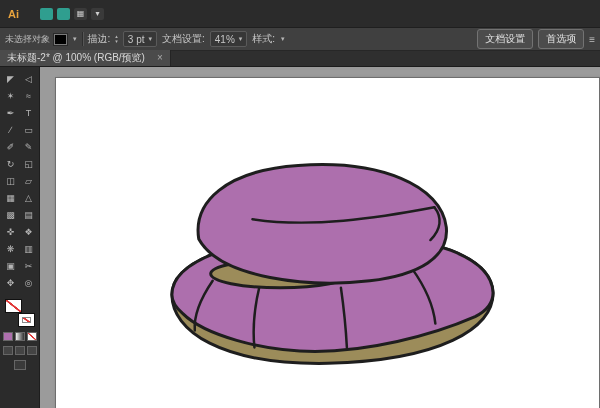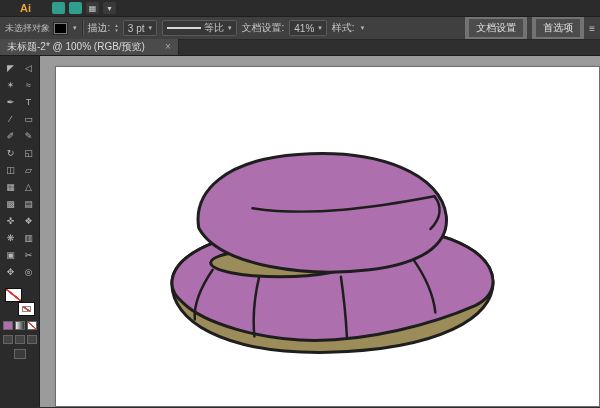--- a/index.html
+++ b/index.html
@@ -1,44 +1,44 @@
 <!DOCTYPE html>
 <html style="--purple: #ad6fad; --none-red: #e03636; --cb-fill: #000000;"><head>
 <meta charset="utf-8">
 <style>
   *{margin:0;padding:0;box-sizing:border-box}
   html,body{width:600px;height:408px;overflow:hidden}
   body{font-family:"Liberation Sans","DejaVu Sans",sans-serif;background:#2c2c2c;color:#ccc;font-size:11px}
 
   
-  .menubar{height:17px;display:flex;align-items:center;background:#2b2b2b;border-bottom:1px solid #1f1f1f;padding-left:16px}
+  .menubar{height:28px;display:flex;align-items:center;background:#2b2b2b;border-bottom:1px solid #1f1f1f;padding-left:4px}
   .logo{color:#e8a33d;font-weight:bold;font-size:11px;margin:0 9px 0 4px;line-height:18px}
   .menu-items{display:flex;align-items:center}
   .menu-item{padding:0 8px;font-size:11px;color:#d2d2d2;line-height:18px;cursor:default;white-space:nowrap}
   .mb-icons{display:flex;align-items:center;gap:4px;margin-left:12px}
   .mb-icon{width:13px;height:12px;border-radius:2px;display:inline-flex;align-items:center;justify-content:center;font-size:8px;color:#cfcfcf;background:#3a3a3a}
   .mb-right{margin-left:auto;display:flex;gap:4px;margin-right:8px;align-items:center}
 
   
   .controlbar{height:23px;background:#404040;border-bottom:1px solid #272727;display:flex;align-items:center;padding:4px 5px;gap:5px;font-size:10px;color:#c6c6c6;white-space:nowrap;overflow:hidden}
   .cb-status{font-size:9px;color:#b8b8b8;width:44px;line-height:9px}
   .swatch-black{width:13px;height:11px;background:var(--cb-fill,#000);border:1px solid #7a7a7a;box-shadow:0 0 0 1px #2a2a2a;display:inline-block}
   .caret{font-size:7px;color:#b5b5b5;margin-left:1px}
   .spin{display:flex;flex-direction:column;font-size:5px;line-height:5px;color:#b5b5b5}
   .cb-box{display:inline-flex;align-items:center;gap:3px;background:#373737;border:1px solid #5a5a5a;padding:1px 4px;height:16px;border-radius:2px}
   .linepreview{width:34px;height:2px;background:#d8d8d8}
   .minidash{width:9px;height:2px;background:#d8d8d8}
-  .cb-btn{background:#4c4c4c;border:4px solid #737373;border-radius:3px;padding:2px 7px;color:#e2e2e2;font-size:10px;font-family:inherit}
+  .cb-btn{background:#4c4c4c;border:1px solid #737373;border-radius:3px;padding:2px 7px;color:#e2e2e2;font-size:10px;font-family:inherit}
   .cb-right{margin-left:auto;display:flex;gap:5px;align-items:center}
   .sep{width:1px;height:14px;background:#2e2e2e;box-shadow:1px 0 0 #565656}
   .panel-glyph{font-size:10px;color:#c0c0c0}
 
   
   .tabbar{height:16px;background:#2f2f2f;display:flex;align-items:flex-end;border-bottom:1px solid #1c1c1c}
-  .tab{height:16px;background:#4b4b4b;border-right:1px solid #242424;display:flex;align-items:center;padding:0 7px;font-size:10px;color:#d8d8d8;gap:20px;white-space:nowrap}
+  .tab{height:16px;background:#4b4b4b;border-right:1px solid #242424;display:flex;align-items:center;padding:0 7px;font-size:10px;color:#d8d8d8;gap:12px;white-space:nowrap}
   .tab-close{color:#a8a8a8;font-size:10px;line-height:10px}
 
   
   .main{display:flex;height:351px}
   .toolbar{width:40px;background:#2b2b2b;border-right:1px solid #1d1d1d;display:flex;flex-direction:column;align-items:center;padding-top:3px;flex:none}
   .tools{display:grid;grid-template-columns:18px 18px}
   .tool{height:17px;display:flex;align-items:center;justify-content:center;font-size:9px;color:#b5b5b5;cursor:default}
   .fs-wrap{position:relative;width:30px;height:28px;margin-top:8px}
   .fs-fill,.fs-stroke{position:absolute;width:17px;height:14px;border:1px solid #101010;background:
     linear-gradient(to top right,#fff 44%,var(--none-red,#e03636) 46%,var(--none-red,#e03636) 54%,#fff 56%)}
@@ -74,25 +74,20 @@
   <span class="swatch-black"></span>
   <span class="caret">▾</span>
   <span class="sep"></span>
   <span>描边:</span>
   <span class="spin">
     <span>▴</span>
     <span>▾</span>
   </span>
   <span class="cb-box">
     <span>3 pt</span>
-    <span class="caret">▾</span>
-  </span>
-  <span class="cb-box">
-    <span class="linepreview"></span>
-    <span>等比</span>
     <span class="caret">▾</span>
   </span>
   <span>文档设置:</span>
   <span class="cb-box">
     <span>41%</span>
     <span class="caret">▾</span>
   </span>
   <span>样式:</span>
   <span class="caret">▾</span>
   <span class="cb-right">

